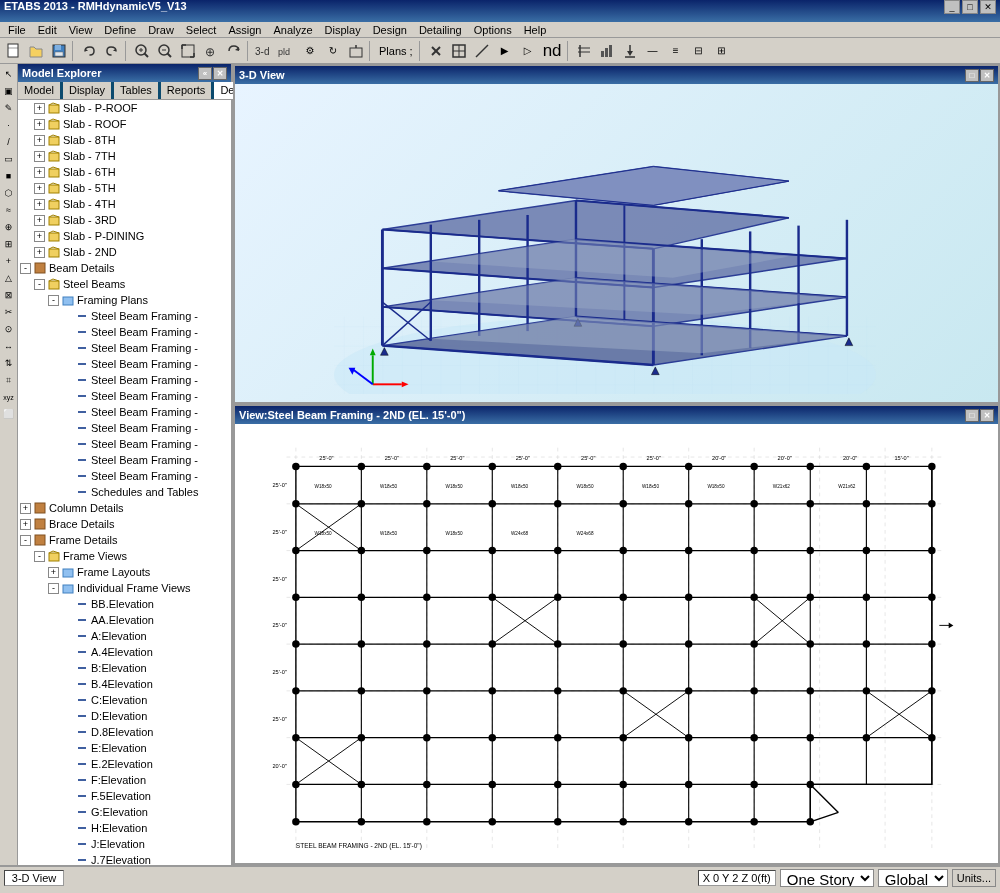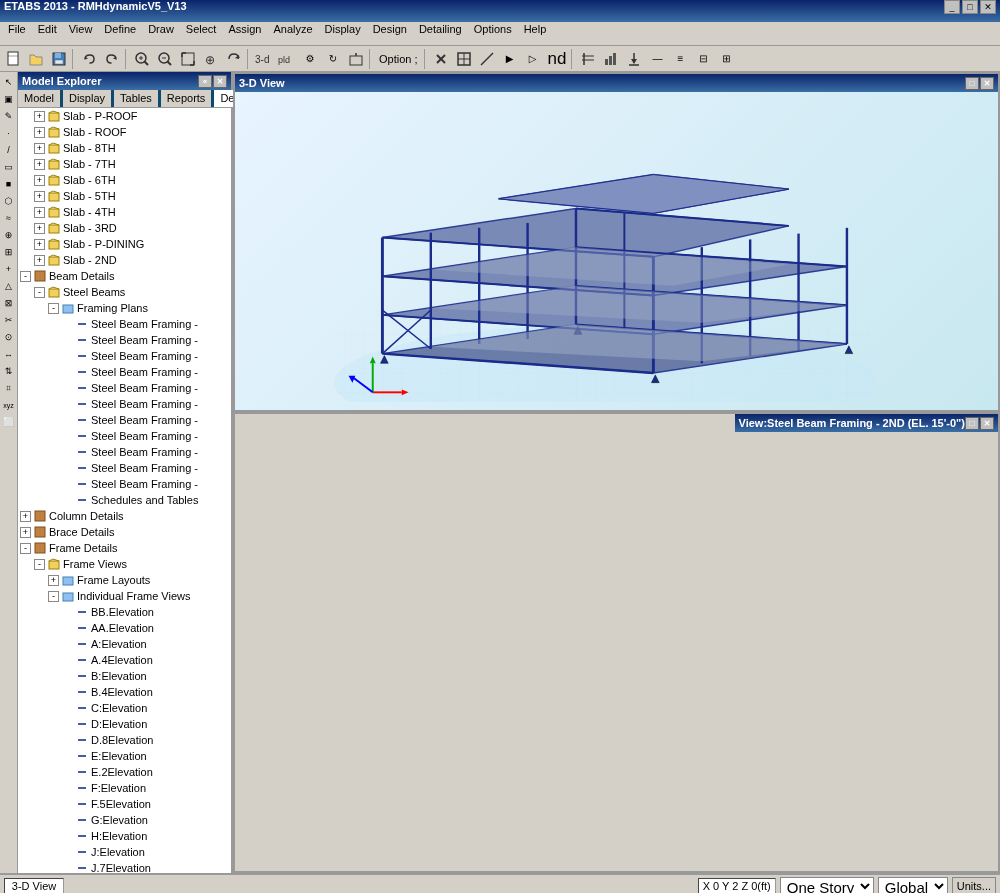--- a/index.html
+++ b/index.html
@@ -38,23 +38,24 @@
       font-size: 9px;
       display: flex;
       align-items: center;
       justify-content: center;
       cursor: pointer;
       color: #000;
     }
 
     
     .menu-bar {
-      height: 24px;
+      height: 16px;
       background: #d4d0c8;
       display: flex;
+      align-items: center;
       padding: 0 2px;
       border-bottom: 1px solid #999;
     }
     .menu-item {
       padding: 1px 6px;
       font-size: 11px;
       cursor: pointer;
     }
 
     
@@ -251,21 +252,20 @@
     .view-3d-canvas {
       flex: 1;
       background: linear-gradient(135deg, #e8f4ff 0%, #c8e8f0 100%);
       position: relative;
       overflow: hidden;
     }
 
     
     .view-2d {
       flex: 1;
-      align-items: flex-end;
     }
     .view-2d-canvas {
       flex: 1;
       background: #ffffff;
       position: relative;
       overflow: hidden;
     }
 
     
     .status-bar {
@@ -420,21 +420,21 @@
   </div>
   <div class="tb-btn">⚙</div>
   <div class="tb-btn">↻</div>
   <div class="tb-btn">
     <svg width="16" height="16">
         <rect x="2" y="5" width="12" height="9" fill="none" stroke="#333" stroke-width="1"></rect>
         <line x1="8" y1="2" x2="8" y2="5" stroke="#333" stroke-width="1.5"></line>
       </svg>
   </div>
   <div class="tb-sep"></div>
-  <span class="option-text">Option ;</span>
+  <span class="option-text">Plans ;</span>
   <div class="tb-sep"></div>
 
   <div class="tb-btn">
     <svg width="16" height="16">
         <line x1="4" y1="12" x2="12" y2="4" stroke="#333" stroke-width="2"></line>
         <line x1="4" y1="4" x2="12" y2="12" stroke="#333" stroke-width="2"></line>
       </svg>
   </div>
   <div class="tb-btn">
     <svg width="16" height="16">

